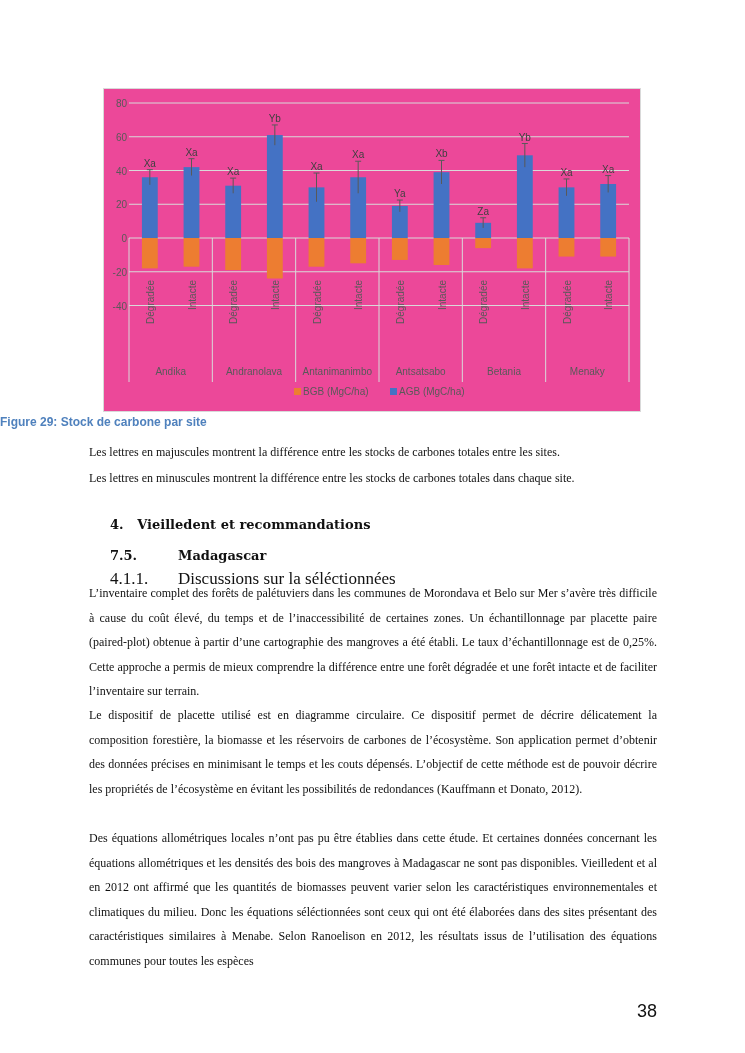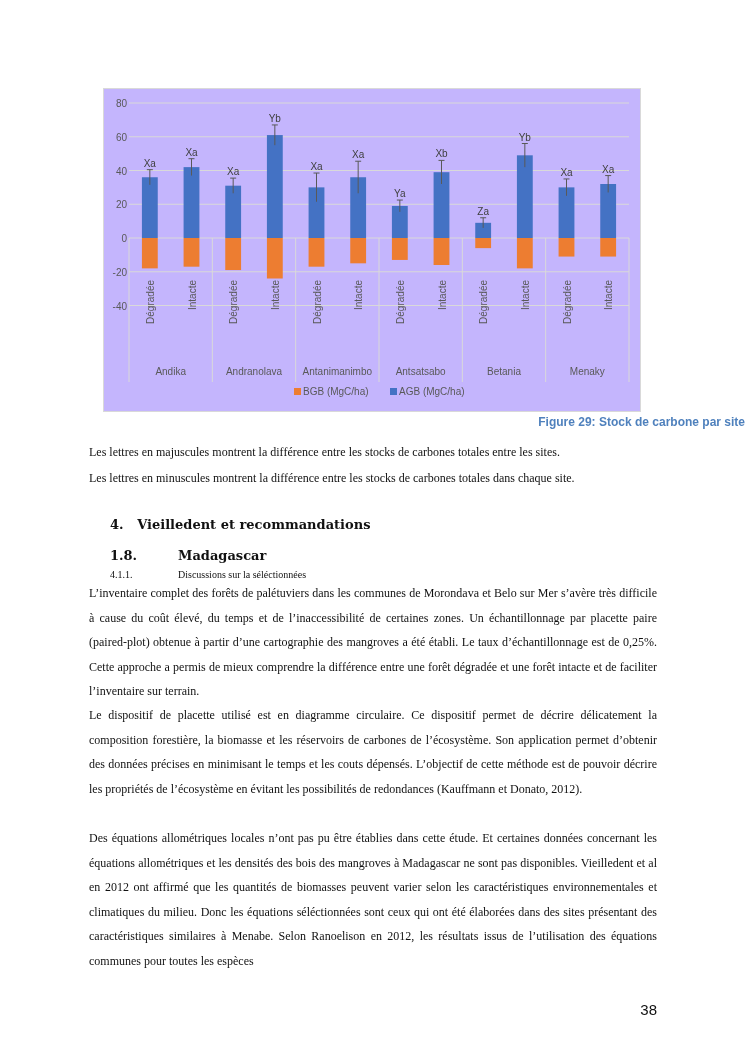--- a/index.html
+++ b/index.html
@@ -1,24 +1,24 @@
 <!DOCTYPE html>
 <html><head>
 <meta charset="utf-8">
 <style>
   html, body { margin: 0; padding: 0; background: #ffffff; }
   body { width: 745px; height: 1053px; position: relative; overflow: hidden; font-family: "Liberation Serif", serif; color: #111; }
-  .chart-frame { position: absolute; left: 103px; top: 88px; width: 538px; height: 324px; border: 1px solid #d9d9d9; background: #c4b5fd; box-sizing: border-box; padding-left: 27px; }
+  .chart-frame { position: absolute; left: 103px; top: 88px; width: 538px; height: 324px; border: 1px solid #d9d9d9; background: #ec4899; box-sizing: border-box; padding-left: 27px; }
   #chart-svg { position: absolute; left: 0; top: 0; }
-  .caption { position: absolute; left: 0; width: 745px; top: 415px; text-align: right; font-family: "Liberation Sans", sans-serif; font-weight: bold; font-size: 12px; color: #4f81bd; }
+  .caption { position: absolute; left: 0; width: 745px; top: 415px; text-align: left; font-family: "Liberation Sans", sans-serif; font-weight: bold; font-size: 12px; color: #4f81bd; }
   .para { position: absolute; left: 89px; width: 568px; font-size: 12px; line-height: 24.5px; text-align: justify; }
   .para.single { text-align: left; }
   .heading { position: absolute; font-family: "DejaVu Serif", serif; font-weight: bold; font-size: 13px; }
-  .sub { position: absolute; font-size: 10px; }
-  .page-num { position: absolute; right: 88px; top: 1001px; font-family: "Liberation Sans", sans-serif; font-size: 15px; }
+  .sub { position: absolute; font-size: 17px; }
+  .page-num { position: absolute; right: 88px; top: 1001px; font-family: "Liberation Sans", sans-serif; font-size: 18px; }
 </style>
 </head>
 <body>
 
 <div class="chart-frame">
   <svg id="chart-svg" width="538" height="324">
       <line x1="25" x2="525" y1="14" y2="14" stroke="#d9d9d9" stroke-width="1"></line>
       <text x="23" y="18" text-anchor="end" font-size="10" fill="#595959" font-family="Liberation Sans, sans-serif">80</text>
       <line x1="25" x2="525" y1="47.75" y2="47.75" stroke="#d9d9d9" stroke-width="1"></line>
       <text x="23" y="51.75" text-anchor="end" font-size="10" fill="#595959" font-family="Liberation Sans, sans-serif">60</text>
@@ -128,21 +128,21 @@
 
 <div class="para single" style="top:440px;">Les lettres en majuscules montrent la différence entre les stocks de carbones totales entre les sites.</div>
 <div class="para single" style="top:466px;font-family:Liberation Serif, serif;">Les lettres en minuscules montrent la différence entre les stocks de carbones totales dans chaque site.</div>
 
 <div class="heading" style="left:110px; top:517px;">
   <span>4.</span>&nbsp;&nbsp;
   <span>Vieilledent et recommandations</span>
 </div>
 
 <div class="heading" style="left:110px; top:548px;">
-  <span>1.8.</span>
+  <span>7.5.</span>
   <span style="position:absolute; left:68px; white-space:nowrap;">Madagascar</span>
 </div>
 
 <div class="sub" style="left:110px; top:569px;">
   <span>4.1.1.</span>
   <span style="position:absolute; left:68px; white-space:nowrap;">Discussions sur la séléctionnées</span>
 </div>
 
 <div class="para" style="top:581px; text-align-last:left;">L’inventaire complet des forêts de palétuviers dans les communes de Morondava et Belo sur Mer s’avère très difficile à cause du coût élevé, du temps et de l’inaccessibilité de certaines zones. Un échantillonnage par placette paire (paired-plot) obtenue à partir d’une cartographie des mangroves a été établi. Le taux d’échantillonnage est de 0,25%. Cette approche a permis de mieux comprendre la différence entre une forêt dégradée et une forêt intacte et de faciliter l’inventaire sur terrain.</div>
 <div class="para" style="top:703px; text-align-last:left;">Le dispositif de placette utilisé est en diagramme circulaire. Ce dispositif permet de décrire délicatement la composition forestière, la biomasse et les réservoirs de carbones de l’écosystème. Son application permet d’obtenir des données précises en minimisant le temps et les couts dépensés. L’objectif de cette méthode est de pouvoir décrire les propriétés de l’écosystème en évitant les possibilités de redondances (Kauffmann et Donato, 2012).</div>

